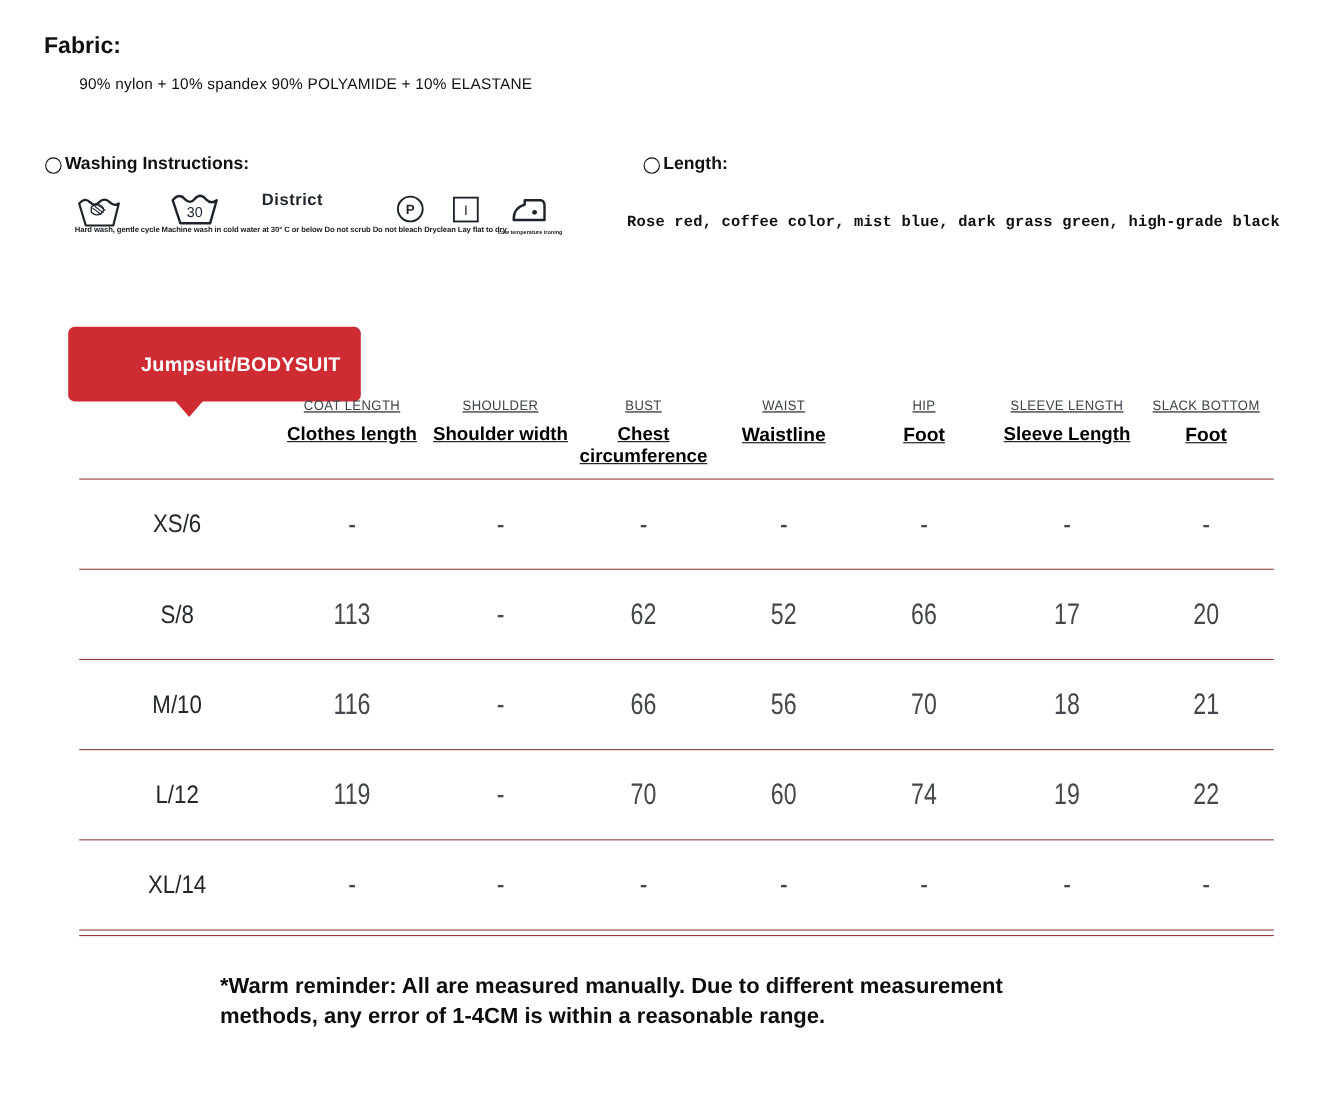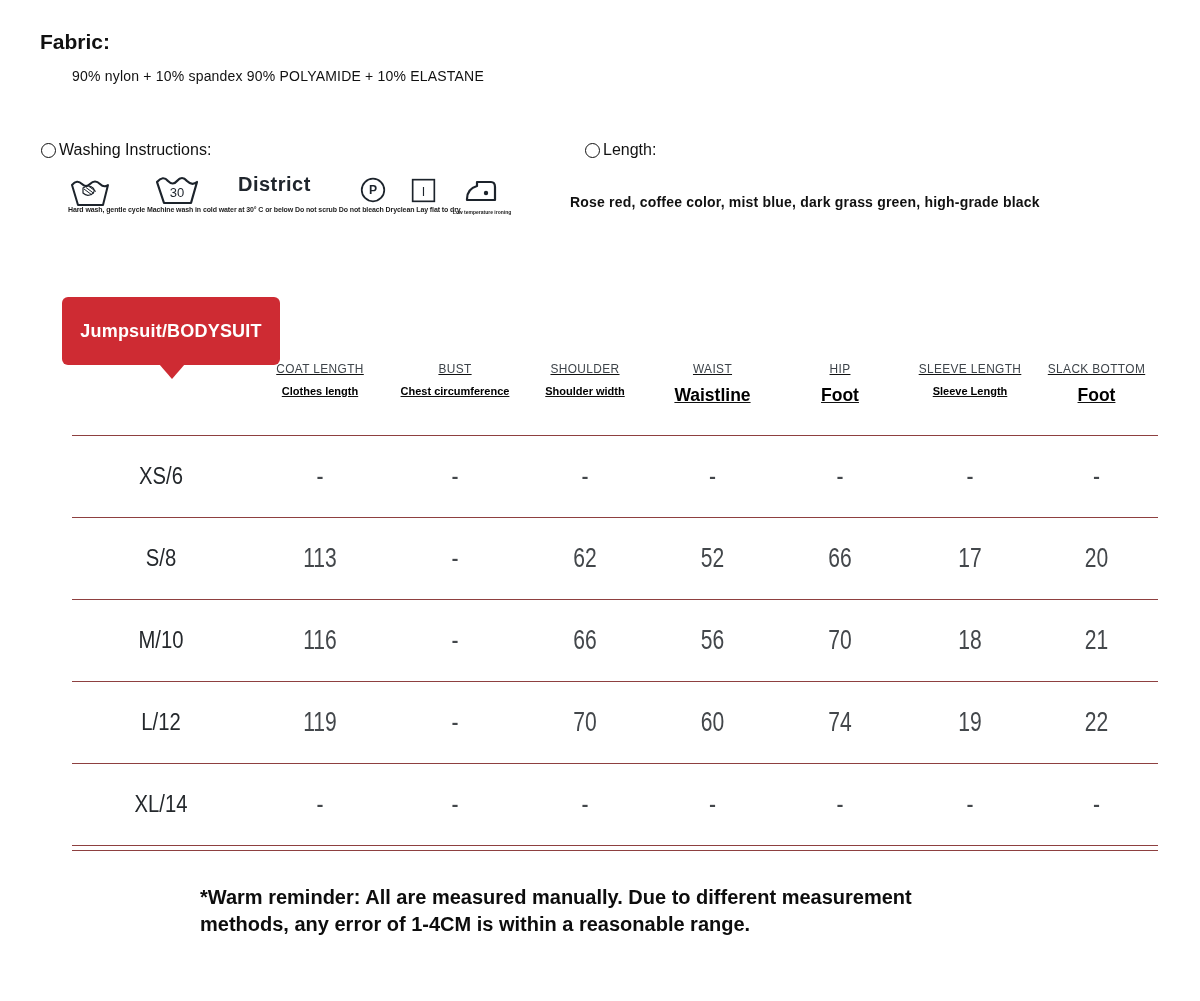--- a/index.html
+++ b/index.html
@@ -7,52 +7,52 @@
     width:1200px;height:1001px;position:relative;background:#ffffff;
     font-family:"Liberation Sans", sans-serif;color:#111;overflow:hidden;
   }
   .abs{position:absolute;}
 
   
   .fabric-label{left:40px;top:30px;font-size:21px;font-weight:bold;}
   .fabric-value{left:72px;top:68px;font-size:14px;font-weight:normal;letter-spacing:.2px;}
 
   
-  .section-header{font-size:16px;font-weight:normal;display:flex;align-items:center;}
+  .section-header{font-size:16px;font-weight:bold;display:flex;align-items:center;}
   .circle-prefix{width:13px;height:13px;border:1.6px solid #111;border-radius:50%;display:inline-block;margin-right:3px;flex:0 0 auto;background:transparent;}
   .washing-header{left:41px;top:141px;}
   .color-header{left:585px;top:141px;}
 
   
   .wicon svg{display:block;}
-  .district-label{left:238px;top:173px;font-size:20px;font-weight:bold;color:#20262d;letter-spacing:.5px;text-align:center;}
+  .district-label{left:238px;top:173px;font-size:15px;font-weight:bold;color:#20262d;letter-spacing:.5px;text-align:center;}
   .wash-caption{left:68px;top:206px;font-size:7px;font-weight:bold;color:#1d1d1d;white-space:nowrap;letter-spacing:-0.1px;}
   .iron-caption{left:452px;top:209px;width:60px;text-align:center;font-size:5px;font-weight:bold;color:#1d1d1d;white-space:nowrap;}
 
-  .color-value{left:570px;top:194px;font-size:14px;font-weight:bold;letter-spacing:.2px;}
+  .color-value{left:570px;top:194px;font-size:14px;font-weight:bold;letter-spacing:.2px;font-family:Liberation Mono, monospace;}
 
   
   .badge{
     left:62px;top:297px;width:218px;height:68px;background:var(--accent-red,#CE2B33);
     border-radius:6px;display:flex;align-items:center;justify-content:center;
-    color:#fff;font-size:18px;font-weight:bold;letter-spacing:.2px;
+    color:#fff;font-size:18px;font-weight:bold;letter-spacing:.2px;padding-left:48px;
   }
   .badge-pointer{
     left:159px;top:364px;width:0;height:0;
     border-left:13px solid transparent;border-right:13px solid transparent;
     border-top:15px solid var(--accent-red,#CE2B33);
   }
 
   
   .size-table{left:72px;top:356px;width:1086px;}
   .grid-row{display:grid;grid-template-columns:178px 140px 130px 130px 125px 130px 130px 123px;}
   .thead{height:79px;align-items:start;text-decoration:underline;}
   .th{text-align:center;}
   .th-en{font-size:12.5px;color:#3d4349;letter-spacing:.4px;margin-top:6px;transform:scaleX(.95);}
-  .th-sub{font-size:11px;font-weight:bold;color:#000;margin-top:9px;line-height:1.2;}
+  .th-sub{font-size:17px;font-weight:bold;color:#000;margin-top:9px;line-height:1.2;}
   
   .thead .th:nth-child(5) .th-sub,
   .thead .th:nth-child(6) .th-sub,
   .thead .th:nth-child(8) .th-sub{font-size:17.5px;}
   .trow{height:82px;align-items:center;border-top:1.5px solid var(--table-line,#8E4040);box-sizing:border-box;}
   .size-cell{text-align:center;font-size:23px;color:#24282c;transform:scaleX(.88);}
   .val-cell{text-align:center;font-size:27px;font-weight:300;color:#43474b;transform:scaleX(.78);}
   .table-end{height:4px;border-top:1.5px solid var(--table-line,#8E4040);border-bottom:1.5px solid var(--table-line,#8E4040);box-sizing:content-box;}
 
   
@@ -123,26 +123,26 @@
 
 <div class="abs size-table">
 
   <div class="grid-row thead">
     <div class="th"></div>
     <div class="th">
       <div class="th-en">COAT LENGTH</div>
       <div class="th-sub">Clothes length</div>
     </div>
     <div class="th">
+      <div class="th-en">SHOULDER</div>
+      <div class="th-sub">Shoulder width</div>
+    </div>
+    <div class="th">
       <div class="th-en">BUST</div>
       <div class="th-sub">Chest circumference</div>
-    </div>
-    <div class="th">
-      <div class="th-en">SHOULDER</div>
-      <div class="th-sub">Shoulder width</div>
     </div>
     <div class="th">
       <div class="th-en">WAIST</div>
       <div class="th-sub">Waistline</div>
     </div>
     <div class="th">
       <div class="th-en">HIP</div>
       <div class="th-sub">Foot</div>
     </div>
     <div class="th">

